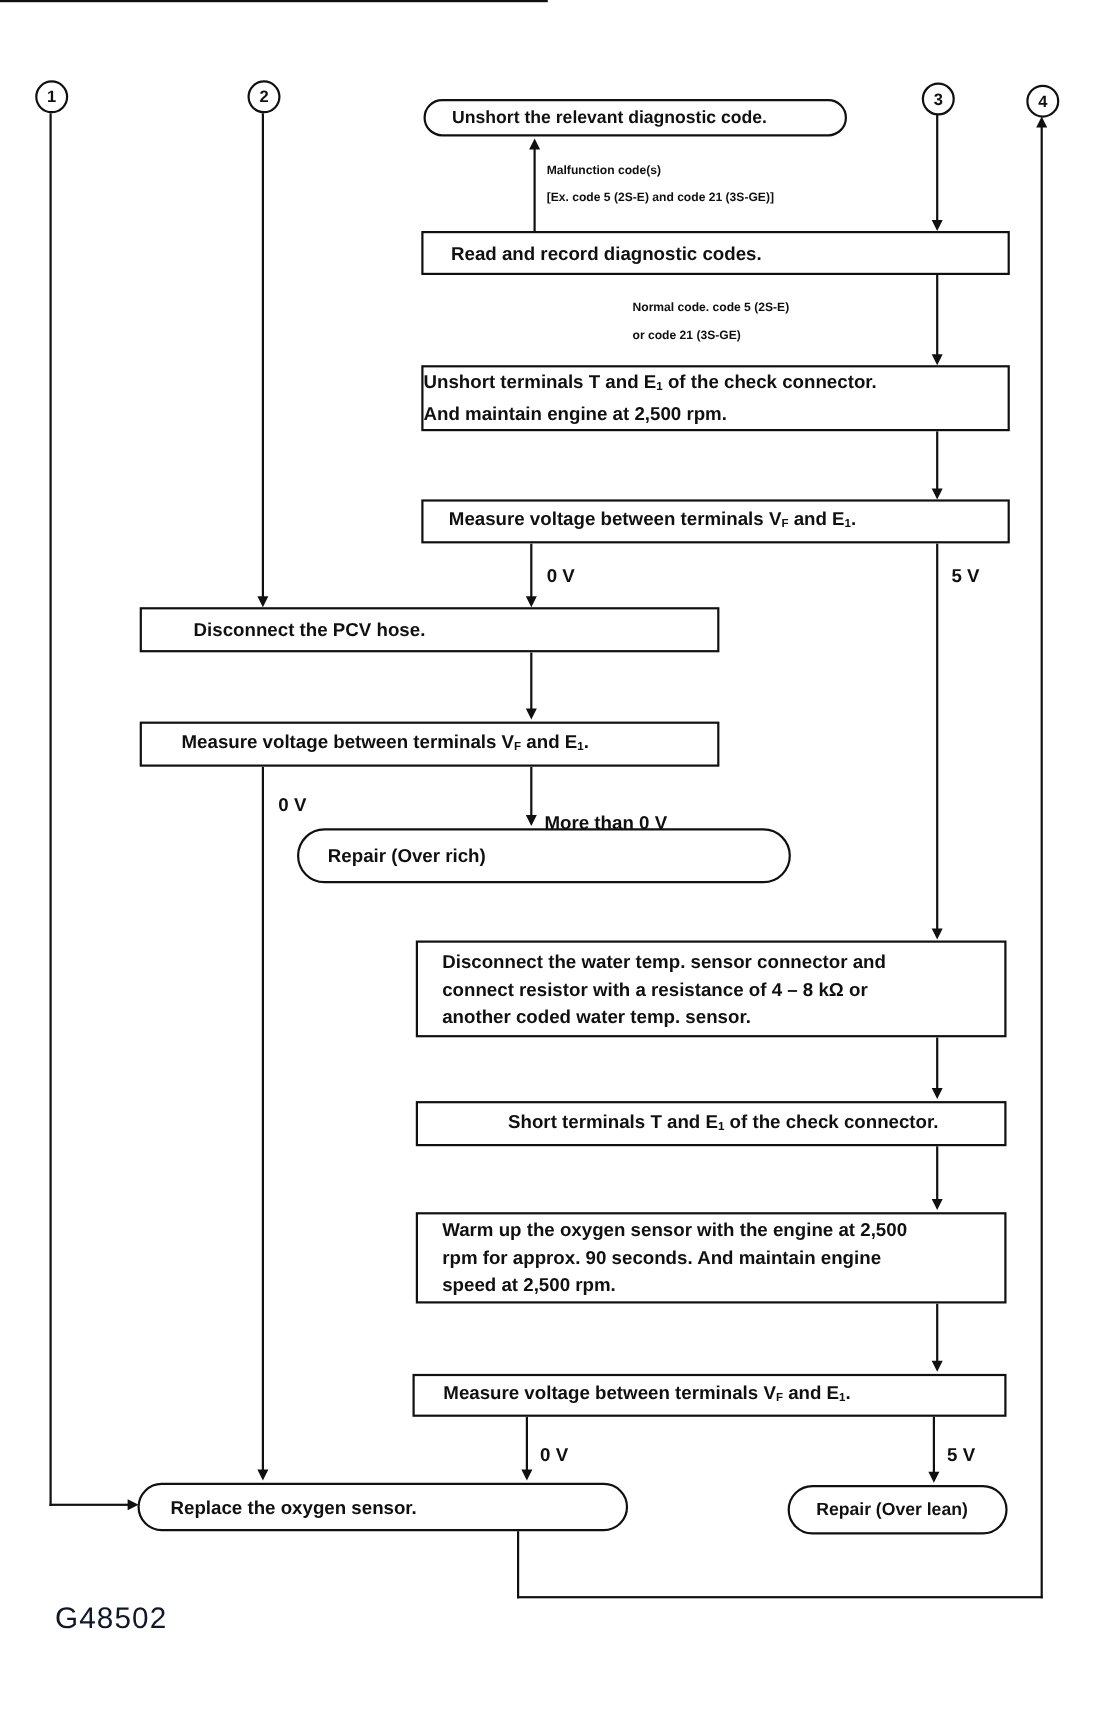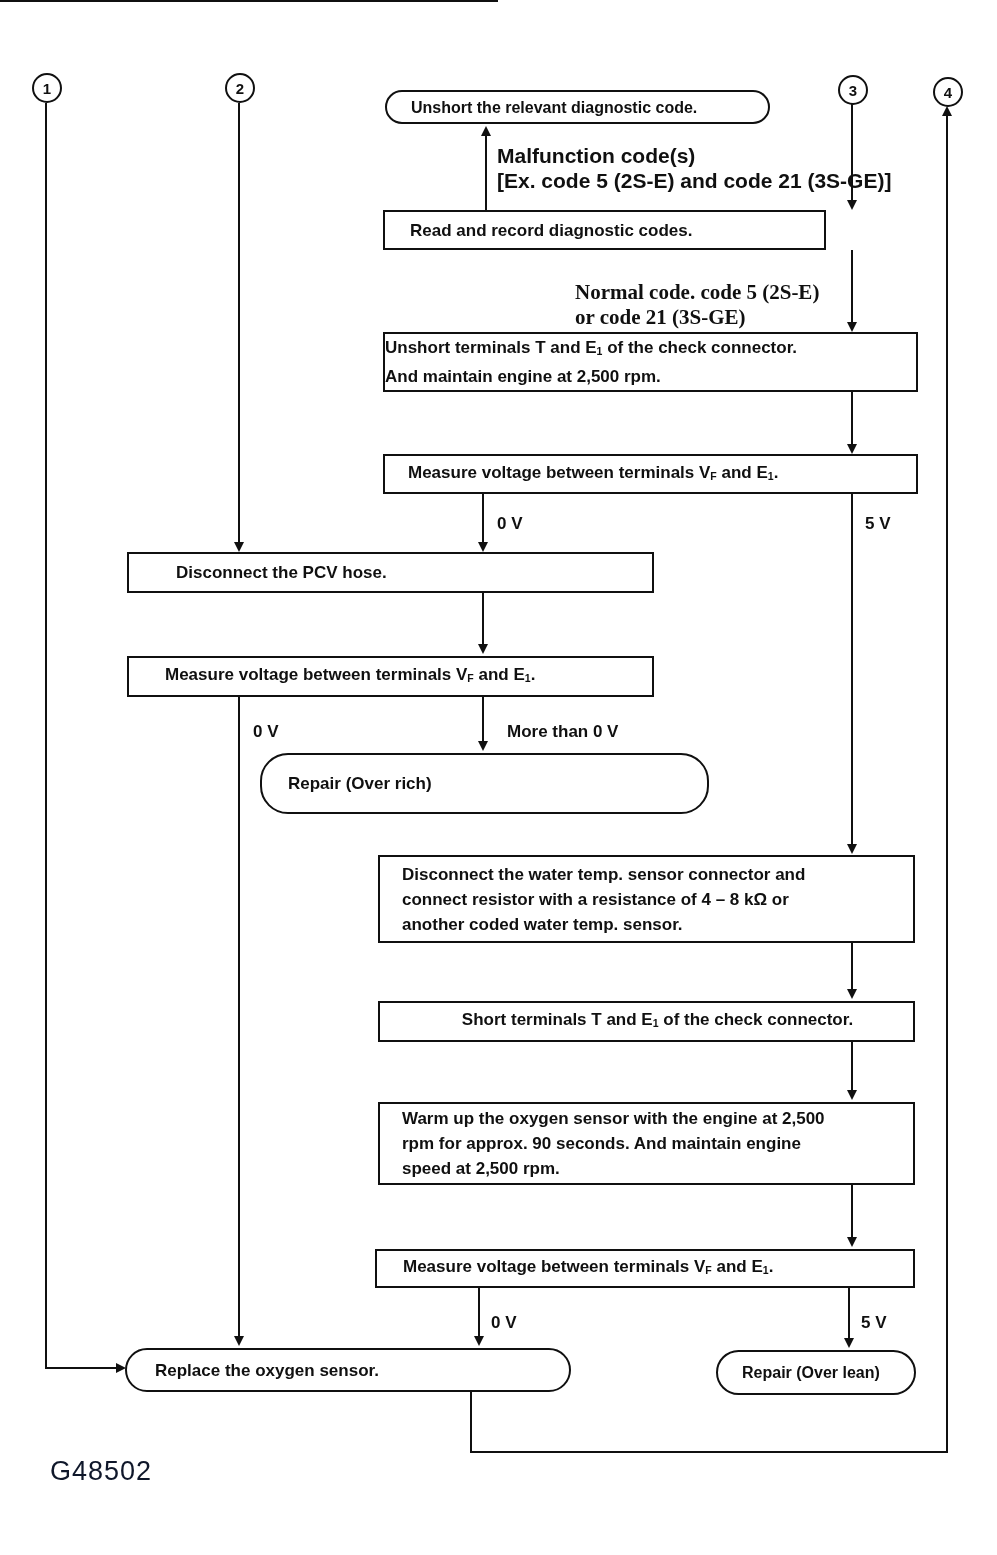--- a/index.html
+++ b/index.html
@@ -8,21 +8,21 @@
     font-family:"Liberation Sans", sans-serif; color:#101010; overflow:hidden;
   }
   .box {
     position:absolute; border:2px solid #101010; background:#fff;
     display:flex; flex-direction:column; justify-content:center;
     font-weight:bold; font-size:17px; line-height:25px; color:#101010;
     box-sizing:border-box;
   }
   .term { border-radius:28px; }
   .lbl { position:absolute; font-weight:bold; font-size:17px; line-height:24px; color:#101010; white-space:nowrap; }
-  .lblblock { position:absolute; font-weight:bold; font-size:21px; line-height:25px; color:#101010; }
+  .lblblock { position:absolute; font-weight:bold; font-size:11px; line-height:25px; color:#101010; }
   .vl { position:absolute; width:2px; background:#101010; }
   .hl { position:absolute; height:2px; background:#101010; }
   .ad { position:absolute; width:0; height:0; border-left:5px solid transparent; border-right:5px solid transparent; border-top:10px solid #101010; }
   .au { position:absolute; width:0; height:0; border-left:5px solid transparent; border-right:5px solid transparent; border-bottom:10px solid #101010; }
   .ar { position:absolute; width:0; height:0; border-top:5px solid transparent; border-bottom:5px solid transparent; border-left:10px solid #101010; }
   .circ {
     position:absolute; width:26px; height:26px; border:2px solid #101010; border-radius:50%;
     display:flex; align-items:center; justify-content:center;
     font-weight:bold; font-size:15px; background:#fff;
   }
@@ -101,57 +101,57 @@
   <div class="vl" style="left:848px;top:1288px;height:51px;"></div>
   <div class="ad" style="left:844px;top:1338px;"></div>
 
   <div class="vl" style="left:470px;top:1392px;height:61px;"></div>
   <div class="hl" style="left:470px;top:1451px;width:478px;"></div>
 
   <div class="lblblock" style="left:497px;top:143px;">
     <div>Malfunction code(s)</div>
     <div>[Ex. code 5 (2S-E) and code 21 (3S-GE)]</div>
   </div>
-  <div class="lblblock" style="left:575px;top:280px;font-family:Liberation Serif, serif;">
+  <div class="lblblock" style="left:575px;top:268px;">
     <div>Normal code. code 5 (2S-E)</div>
     <div>or code 21 (3S-GE)</div>
   </div>
   <div class="lbl" style="left:497px;top:512px;">0 V</div>
   <div class="lbl" style="left:865px;top:512px;">5 V</div>
   <div class="lbl" style="left:253px;top:720px;">0 V</div>
-  <div class="lbl" style="left:495px;top:720px;margin-left:12px;">More than 0 V</div>
+  <div class="lbl" style="left:495px;top:737px;">More than 0 V</div>
   <div class="lbl" style="left:491px;top:1311px;">0 V</div>
   <div class="lbl" style="left:861px;top:1311px;">5 V</div>
 
   <div class="box term" style="left:385px;top:90px;width:385px;height:34px;padding-left:24px;font-size:16px;border-radius:18px;">
     <div>Unshort the relevant diagnostic code.</div>
   </div>
 
-  <div class="box" style="left:383px;top:210px;width:443px;height:40px;padding-left:25px;">
+  <div class="box" style="left:383px;top:210px;width:535px;height:40px;padding-left:25px;">
     <div>Read and record diagnostic codes.</div>
   </div>
 
   <div class="box" style="left:383px;top:332px;width:535px;height:60px;">
     <div><span>Unshort terminals T and E</span><span class="sb">1</span><span> of the check connector.</span></div>
     <div>And maintain engine at 2,500 rpm.</div>
   </div>
 
   <div class="box" style="left:383px;top:454px;width:535px;height:40px;padding-left:23px;">
     <div><span>Measure voltage between terminals V</span><span class="sb">F</span><span> and E</span><span class="sb">1</span><span>.</span></div>
   </div>
 
   <div class="box" style="left:127px;top:552px;width:527px;height:41px;padding-left:47px;">
     <div>Disconnect the PCV hose.</div>
   </div>
 
   <div class="box" style="left:127px;top:656px;width:527px;height:41px;padding-left:36px;">
     <div><span>Measure voltage between terminals V</span><span class="sb">F</span><span> and E</span><span class="sb">1</span><span>.</span></div>
   </div>
 
-  <div class="box term" style="left:260px;top:753px;width:449px;height:61px;padding-left:26px;">
+  <div class="box term" style="left:270px;top:753px;width:449px;height:50px;padding-left:26px;">
     <div>Repair (Over rich)</div>
   </div>
 
   <div class="box" style="left:378px;top:855px;width:537px;height:88px;padding-left:22px;padding-right:88px;">
     <div>Disconnect the water temp. sensor connector and connect resistor with a resistance of 4 – 8 kΩ or another coded water temp. sensor.</div>
   </div>
 
   <div class="box" style="left:378px;top:1001px;width:537px;height:41px;padding-left:22px;align-items:center;">
     <div><span>Short terminals T and E</span><span class="sb">1</span><span> of the check connector.</span></div>
   </div>

